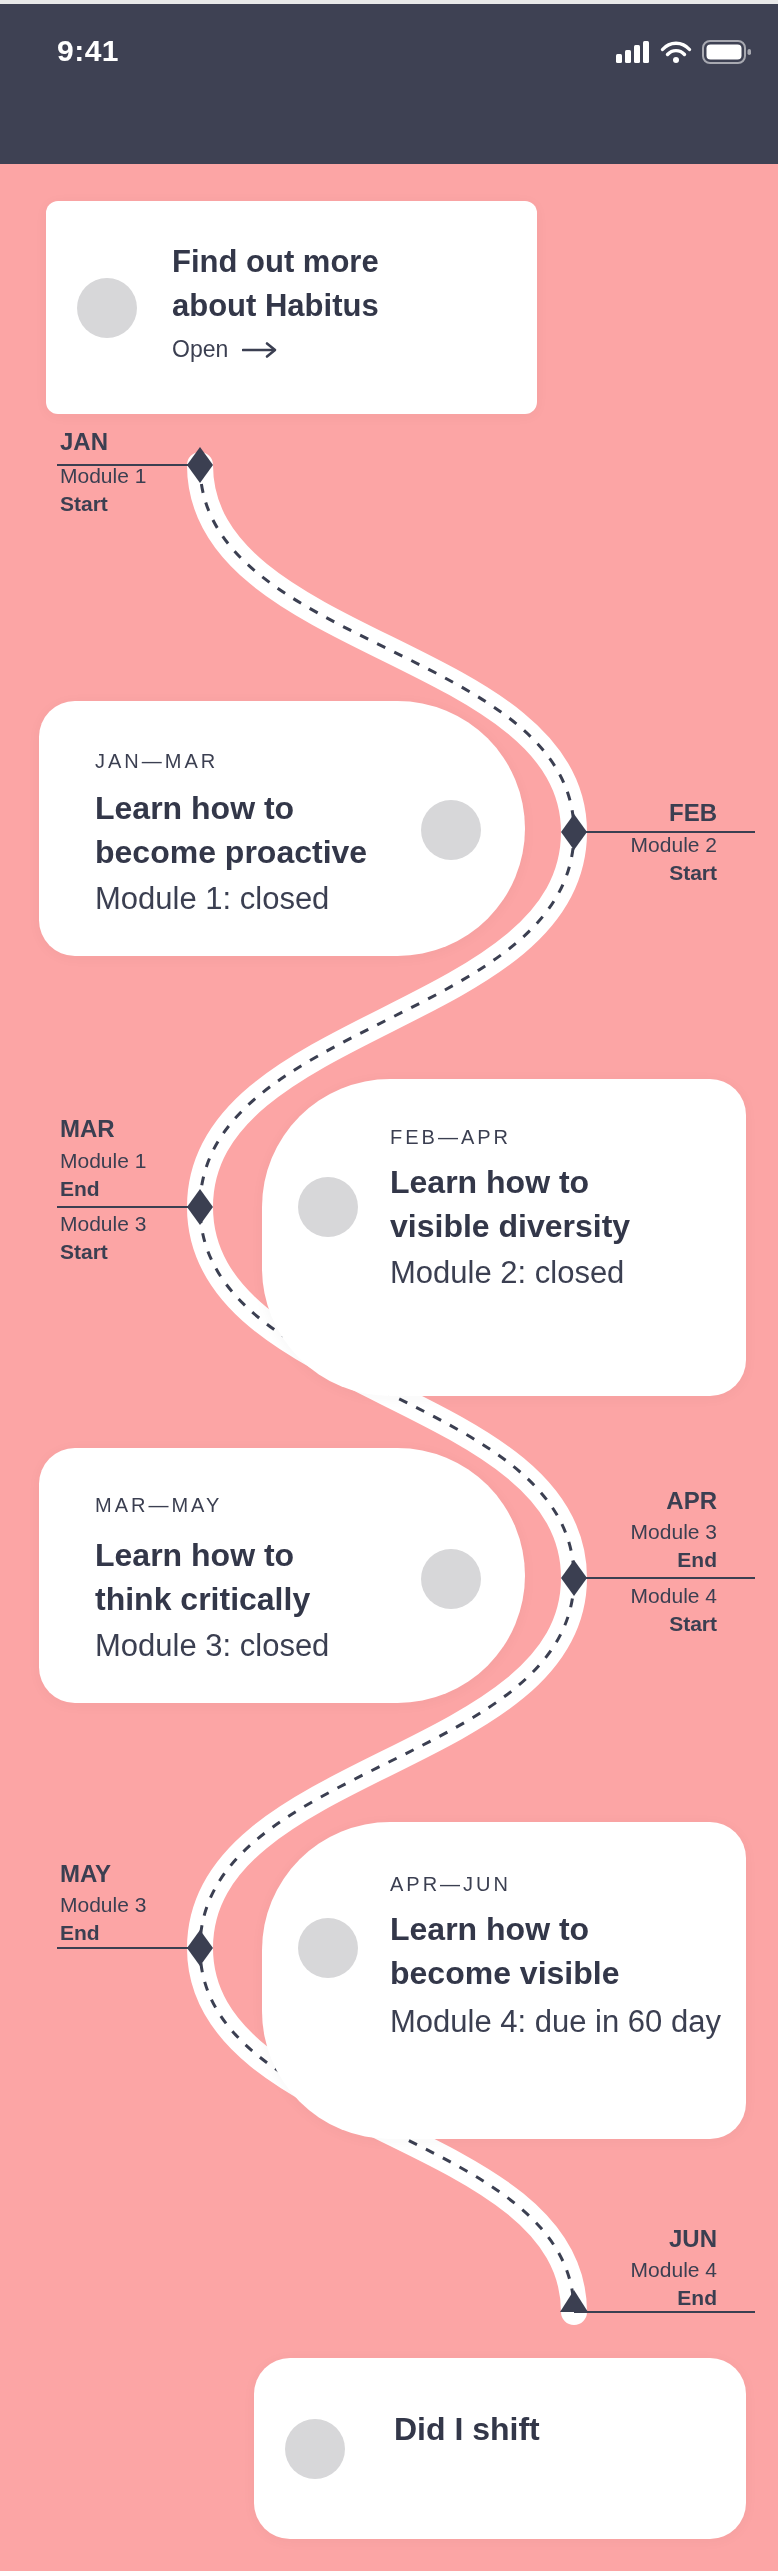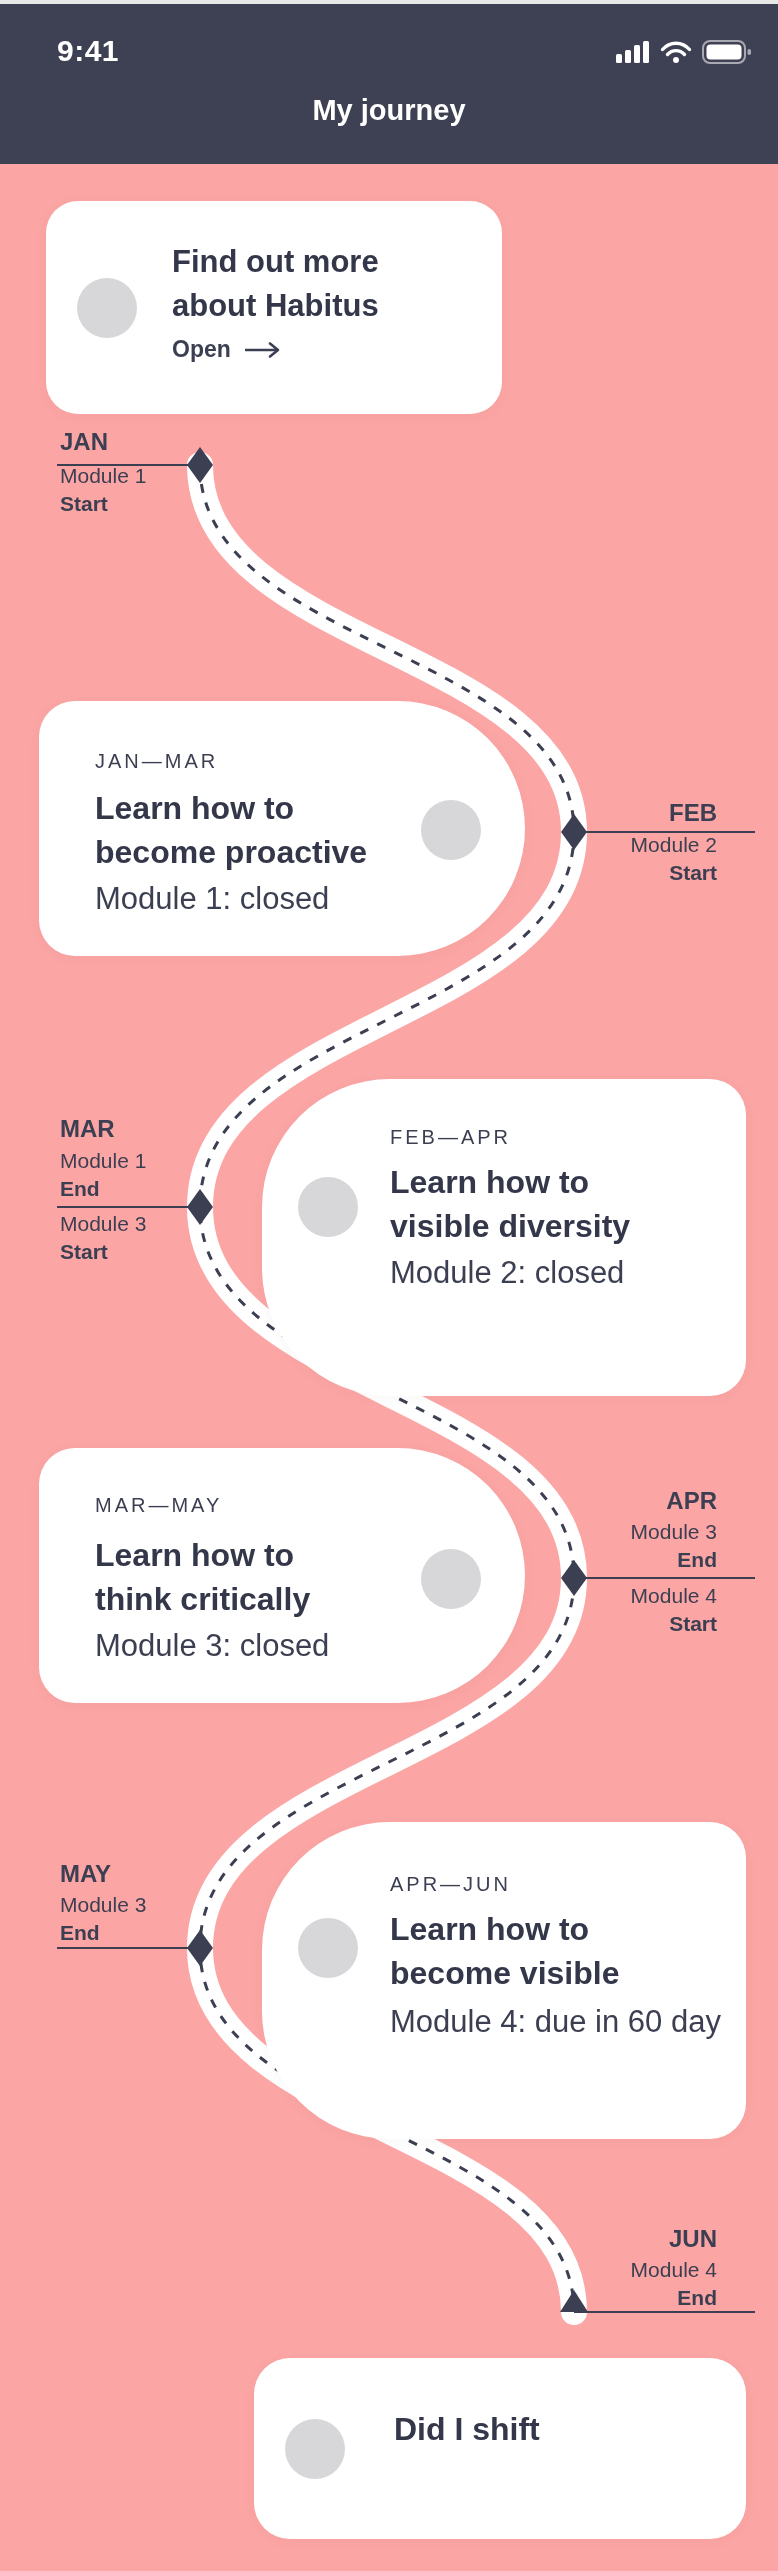--- a/index.html
+++ b/index.html
@@ -31,25 +31,25 @@
   .card{position:absolute;background:#FFFFFF;z-index:2;box-shadow:0 2px 14px rgba(40,44,63,0.04);}
   .card-left{left:39px;width:486px;height:255px;border-radius:36px 128px 128px 36px;}
   .card-right{left:262px;width:484px;height:317px;border-radius:128px 36px 36px 128px;}
   .eyebrow{position:absolute;font-size:20px;letter-spacing:3px;line-height:26px;color:#3B3F51;}
   .card-title{position:absolute;font-size:32px;font-weight:700;line-height:44px;color:#333749;}
   .card-sub{position:absolute;font-size:31px;line-height:29px;color:#3B3F51;}
   .circle{position:absolute;width:60px;height:60px;border-radius:50%;background:#D7D7D9;}
   .cl-pad{left:56px;}
   .cr-pad{left:128px;}
 
-  .intro-card{position:absolute;left:46px;top:197px;width:456px;height:213px;border-radius:32px;
+  .intro-card{position:absolute;left:46px;top:197px;width:491px;height:213px;border-radius:12px;
               background:#fff;z-index:2;box-shadow:0 2px 14px rgba(40,44,63,0.04);}
   .intro-title{position:absolute;left:126px;top:39px;font-size:31px;font-weight:700;line-height:44px;color:#333749;}
   .open-row{position:absolute;left:126px;top:135px;display:flex;align-items:center;gap:14px;
-            font-size:23px;font-weight:700;color:#3B3F51;cursor:pointer;}
+            font-size:23px;font-weight:400;color:#3B3F51;cursor:pointer;}
 
   .final-card{position:absolute;left:254px;top:2354px;width:492px;height:181px;border-radius:36px;
               background:#fff;z-index:2;box-shadow:0 2px 14px rgba(40,44,63,0.04);}
   .final-title{position:absolute;left:140px;top:49px;font-size:32px;font-weight:700;line-height:44px;color:#333749;}
 </style>
 </head>
 <body>
 
 <div class="phone">
 
@@ -72,21 +72,20 @@
         </svg>
       </span>
       <span>
         <svg width="50" height="24" viewBox="0 0 50 24">
           <rect x="1" y="1" width="42" height="22" rx="7" stroke="rgba(255,255,255,.55)" stroke-width="2" fill="none"></rect>
           <rect x="4.5" y="4.5" width="35" height="15" rx="4" fill="#fff"></rect>
           <rect x="45.5" y="9" width="3.5" height="6" rx="1.75" fill="rgba(255,255,255,.55)"></rect>
         </svg>
       </span>
     </div>
-    <div class="page-title">My journey</div>
   </div>
 
   <svg class="timeline-svg" width="778" height="2571" viewBox="0 0 778 2571">
     <path class="road" d="M200 461 C200 644 574 645 574 828 C574 1016 200 1016 200 1203 C200 1389 574 1389 574 1574 C574 1759 200 1759 200 1944 C200 2126 574 2126 574 2308"></path>
     <path class="dash" d="M200 461 C200 644 574 645 574 828 C574 1016 200 1016 200 1203 C200 1389 574 1389 574 1574 C574 1759 200 1759 200 1944 C200 2126 574 2126 574 2308"></path>
     <line class="rule" x1="57" y1="461" x2="200" y2="461"></line>
     <line class="rule" x1="574" y1="828" x2="755" y2="828"></line>
     <line class="rule" x1="57" y1="1203" x2="200" y2="1203"></line>
     <line class="rule" x1="574" y1="1574" x2="755" y2="1574"></line>
     <line class="rule" x1="57" y1="1944" x2="200" y2="1944"></line>

